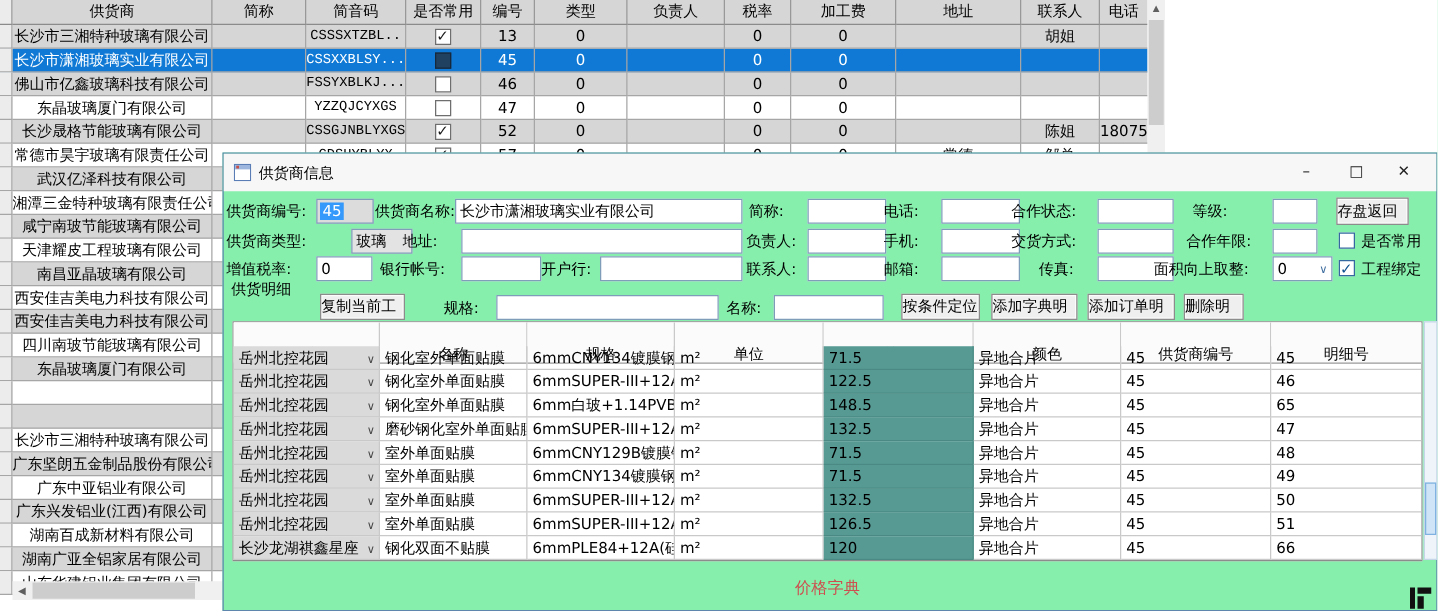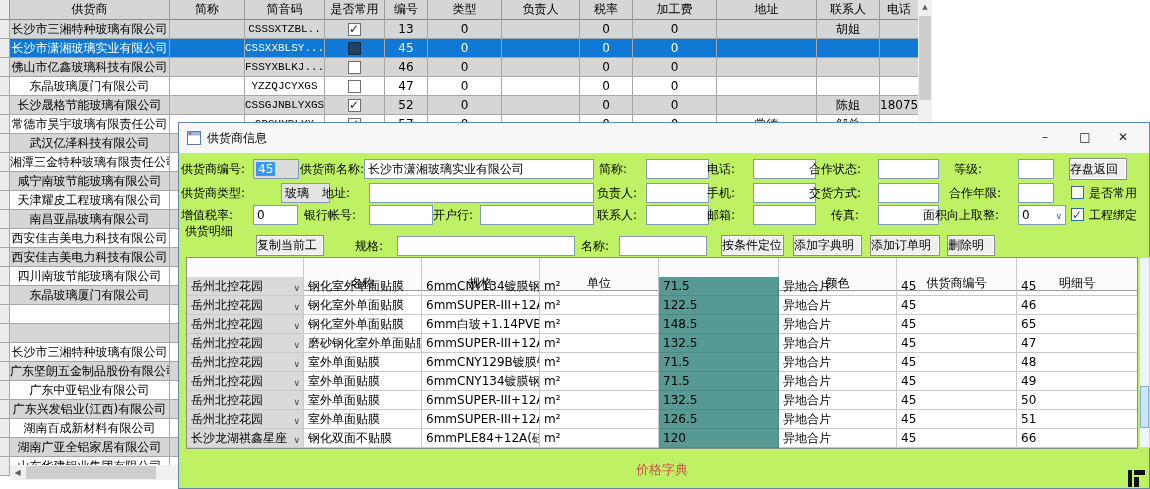--- a/index.html
+++ b/index.html
@@ -29,21 +29,21 @@
 
 .sb-v{position:absolute;left:918px;top:0;width:14px;height:465px;background:#f0f0f0;z-index:1}
 .sb-v .arr{height:15px;line-height:15px;text-align:center;font-size:7px;color:#5f5f5f}
 .sb-v .thumb{position:absolute;left:1px;top:16px;width:12px;height:84px;background:#cdcdcd}
 .sb-h{position:absolute;left:10px;top:465px;width:908px;height:15px;background:#f0f0f0;z-index:1;display:flex}
 .sb-h .arr{width:15px;line-height:15px;text-align:center;font-size:8px;color:#5f5f5f}
 .sb-h .thumb{position:absolute;left:16px;top:1px;width:130px;height:13px;background:#cdcdcd}
 
 
 #dlg{position:absolute;left:178px;top:122px;width:972px;height:367px;
-  background:#bef264;border:1px solid #5f87ae;z-index:10}
+  background:#86efac;border:1px solid #5f87ae;z-index:10}
 #dlg .tbar{position:absolute;left:0;top:0;width:100%;height:30px;background:#f7f7f7}
 #dlg .tbar .ttl{position:absolute;left:28px;top:0;line-height:30px;font-size:12px}
 #dlg .ticon{position:absolute;left:8px;top:8px;width:14px;height:14px}
 .wbtn{position:absolute;top:0;width:32px;height:29px;text-align:center;line-height:28px;
   font-size:12px;color:#222}
 .lb{position:absolute;height:20px;line-height:20px;text-align:left;white-space:nowrap;overflow:hidden}
 .tb{position:absolute;height:20px;background:#fff;border:1px solid #7f9db9;
   font-size:12px;line-height:18px;padding:0 3px;font-family:inherit;color:#000}
 .tb.ro{background:#e3e3e3}
 .selbox{position:absolute;height:20px;background:#dcdcdc;border:1px solid #7f9db9;

